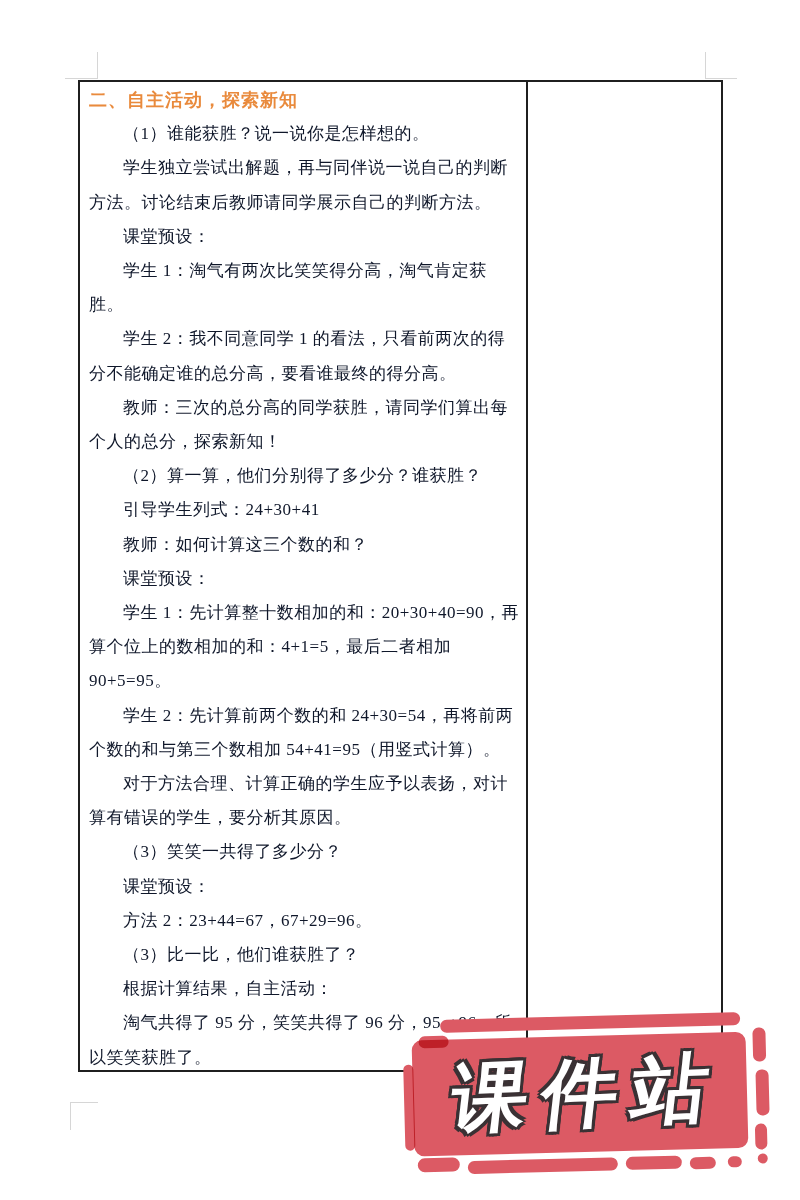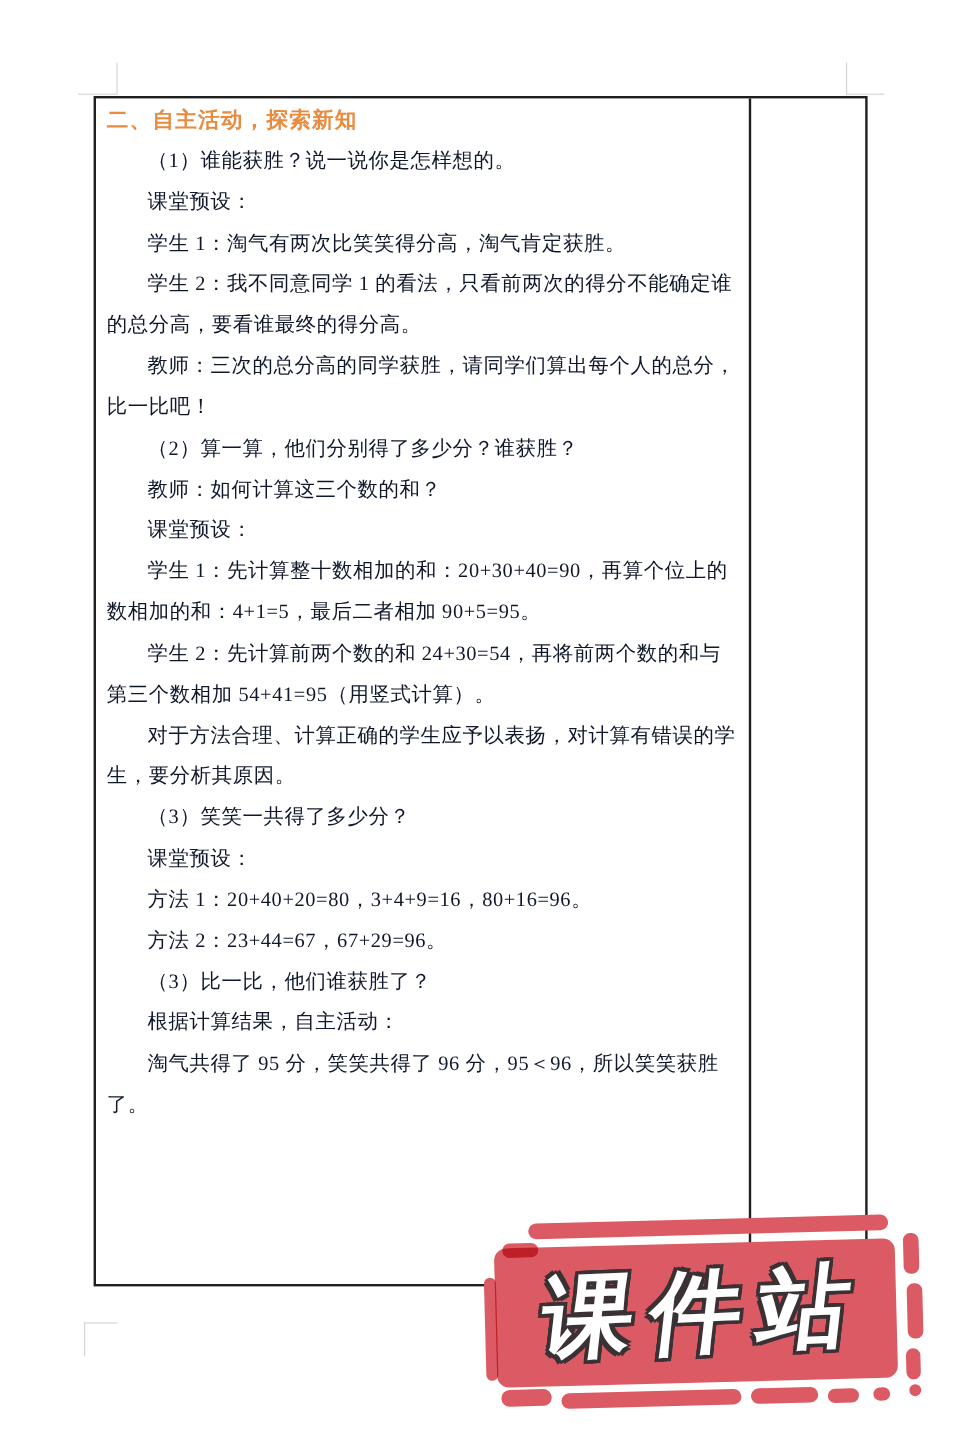--- a/index.html
+++ b/index.html
@@ -13,21 +13,21 @@
   .cm-h{height:1px;}
   .cm-v{width:1px;}
 
   
   .doc-table{
     position:absolute;left:78px;top:80px;width:645px;height:992px;
     border:2px solid #1f1f1f;box-sizing:border-box;display:flex;
     background:#fff;
   }
   .col-main{
-    width:546px;box-sizing:border-box;border-right:2px solid #1f1f1f;
+    width:448px;box-sizing:border-box;border-right:2px solid #1f1f1f;
     padding:1px 6px 0 9px;overflow:hidden;
   }
   .col-side{flex:1;}
 
   .section-heading{
     margin:0;font-size:18px;line-height:34.2px;font-weight:bold;
     color:var(--heading-orange,#e98a3c);
     font-family:"Liberation Sans","DejaVu Sans",sans-serif;
     letter-spacing:1px;
   }
@@ -77,33 +77,34 @@
 <div class="corner-mark cm-v" style="left:705px;top:52px;height:27px;"></div>
 <div class="corner-mark cm-h" style="left:705px;top:78px;width:32px;"></div>
 <div class="corner-mark cm-h" style="left:70px;top:1102px;width:28px;"></div>
 <div class="corner-mark cm-v" style="left:70px;top:1102px;height:28px;"></div>
 
 <div class="doc-table">
   <div class="col-main">
     <h2 class="section-heading">二、自主活动，探索新知</h2>
     <div>
         <p class="para">（1）谁能获胜？说一说你是怎样想的。</p>
+        <p class="para">学生独立尝试出解题，再与同伴说一说自己的判断方法。讨论结束后教师请同学展示自己的判断方法。</p>
         <p class="para">课堂预设：</p>
         <p class="para">学生 1：淘气有两次比笑笑得分高，淘气肯定获胜。</p>
         <p class="para">学生 2：我不同意同学 1 的看法，只看前两次的得分不能确定谁的总分高，要看谁最终的得分高。</p>
-        <p class="para">教师：三次的总分高的同学获胜，请同学们算出每个人的总分，比一比吧！</p>
+        <p class="para">教师：三次的总分高的同学获胜，请同学们算出每个人的总分，探索新知！</p>
         <p class="para">（2）算一算，他们分别得了多少分？谁获胜？</p>
+        <p class="para">引导学生列式：24+30+41</p>
         <p class="para">教师：如何计算这三个数的和？</p>
         <p class="para">课堂预设：</p>
         <p class="para">学生 1：先计算整十数相加的和：20+30+40=90，再算个位上的数相加的和：4+1=5，最后二者相加 90+5=95。</p>
         <p class="para">学生 2：先计算前两个数的和 24+30=54，再将前两个数的和与第三个数相加 54+41=95（用竖式计算）。</p>
         <p class="para">对于方法合理、计算正确的学生应予以表扬，对计算有错误的学生，要分析其原因。</p>
         <p class="para">（3）笑笑一共得了多少分？</p>
         <p class="para">课堂预设：</p>
-        <p class="para">方法 1：20+40+20=80，3+4+9=16，80+16=96。</p>
         <p class="para">方法 2：23+44=67，67+29=96。</p>
         <p class="para">（3）比一比，他们谁获胜了？</p>
         <p class="para">根据计算结果，自主活动：</p>
         <p class="para">淘气共得了 95 分，笑笑共得了 96 分，95＜96，所以笑笑获胜了。</p>
       </div>
   </div>
   <div class="col-side"></div>
 </div>
 
 <div class="stamp">

